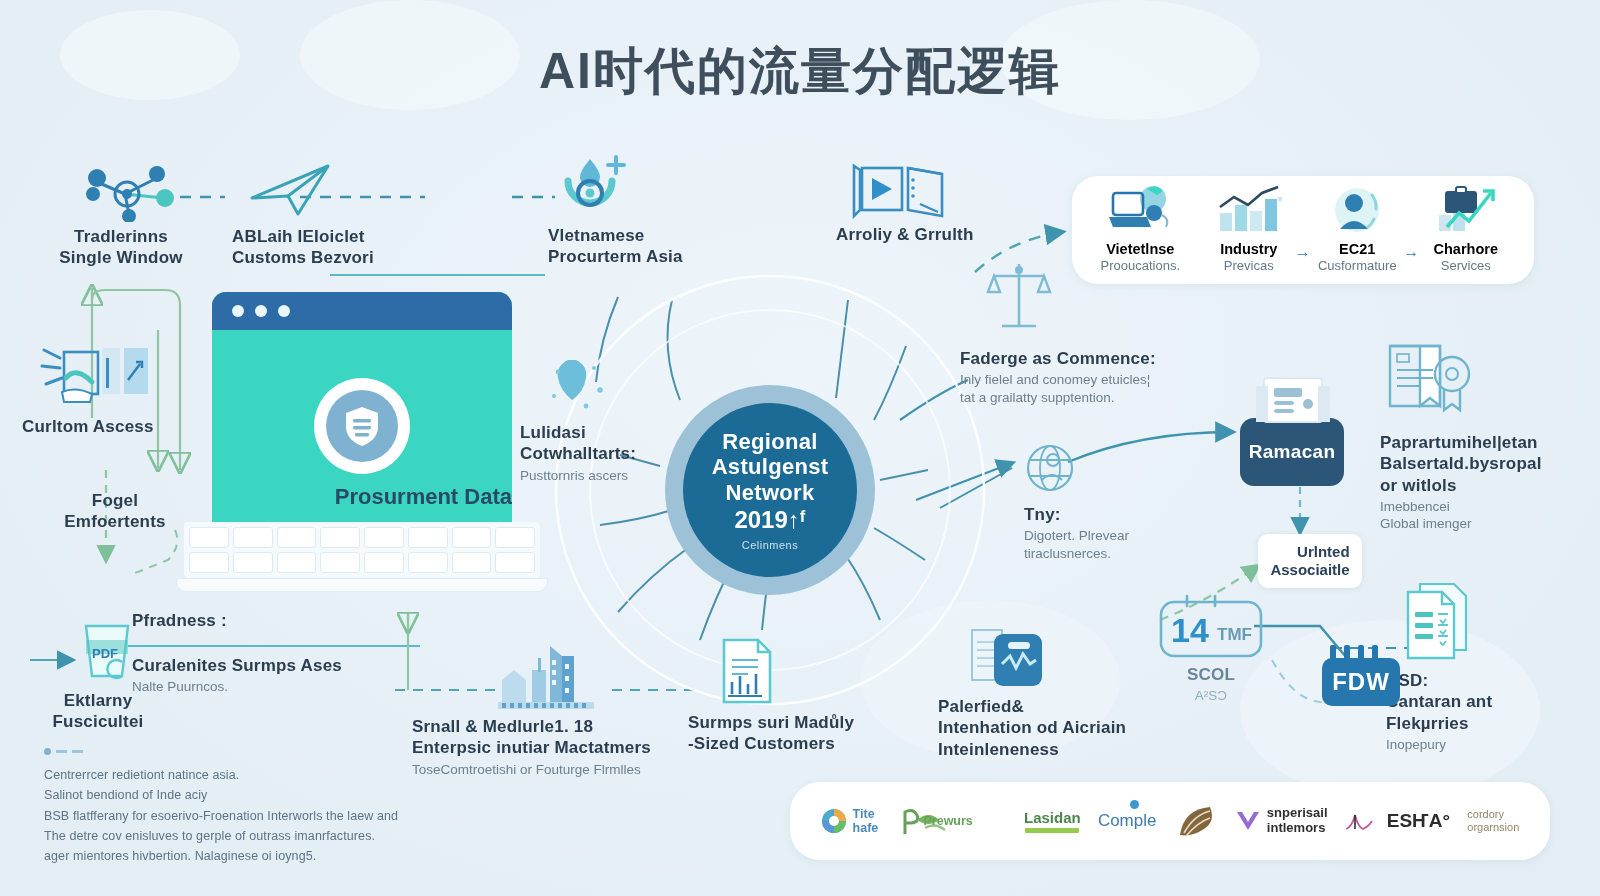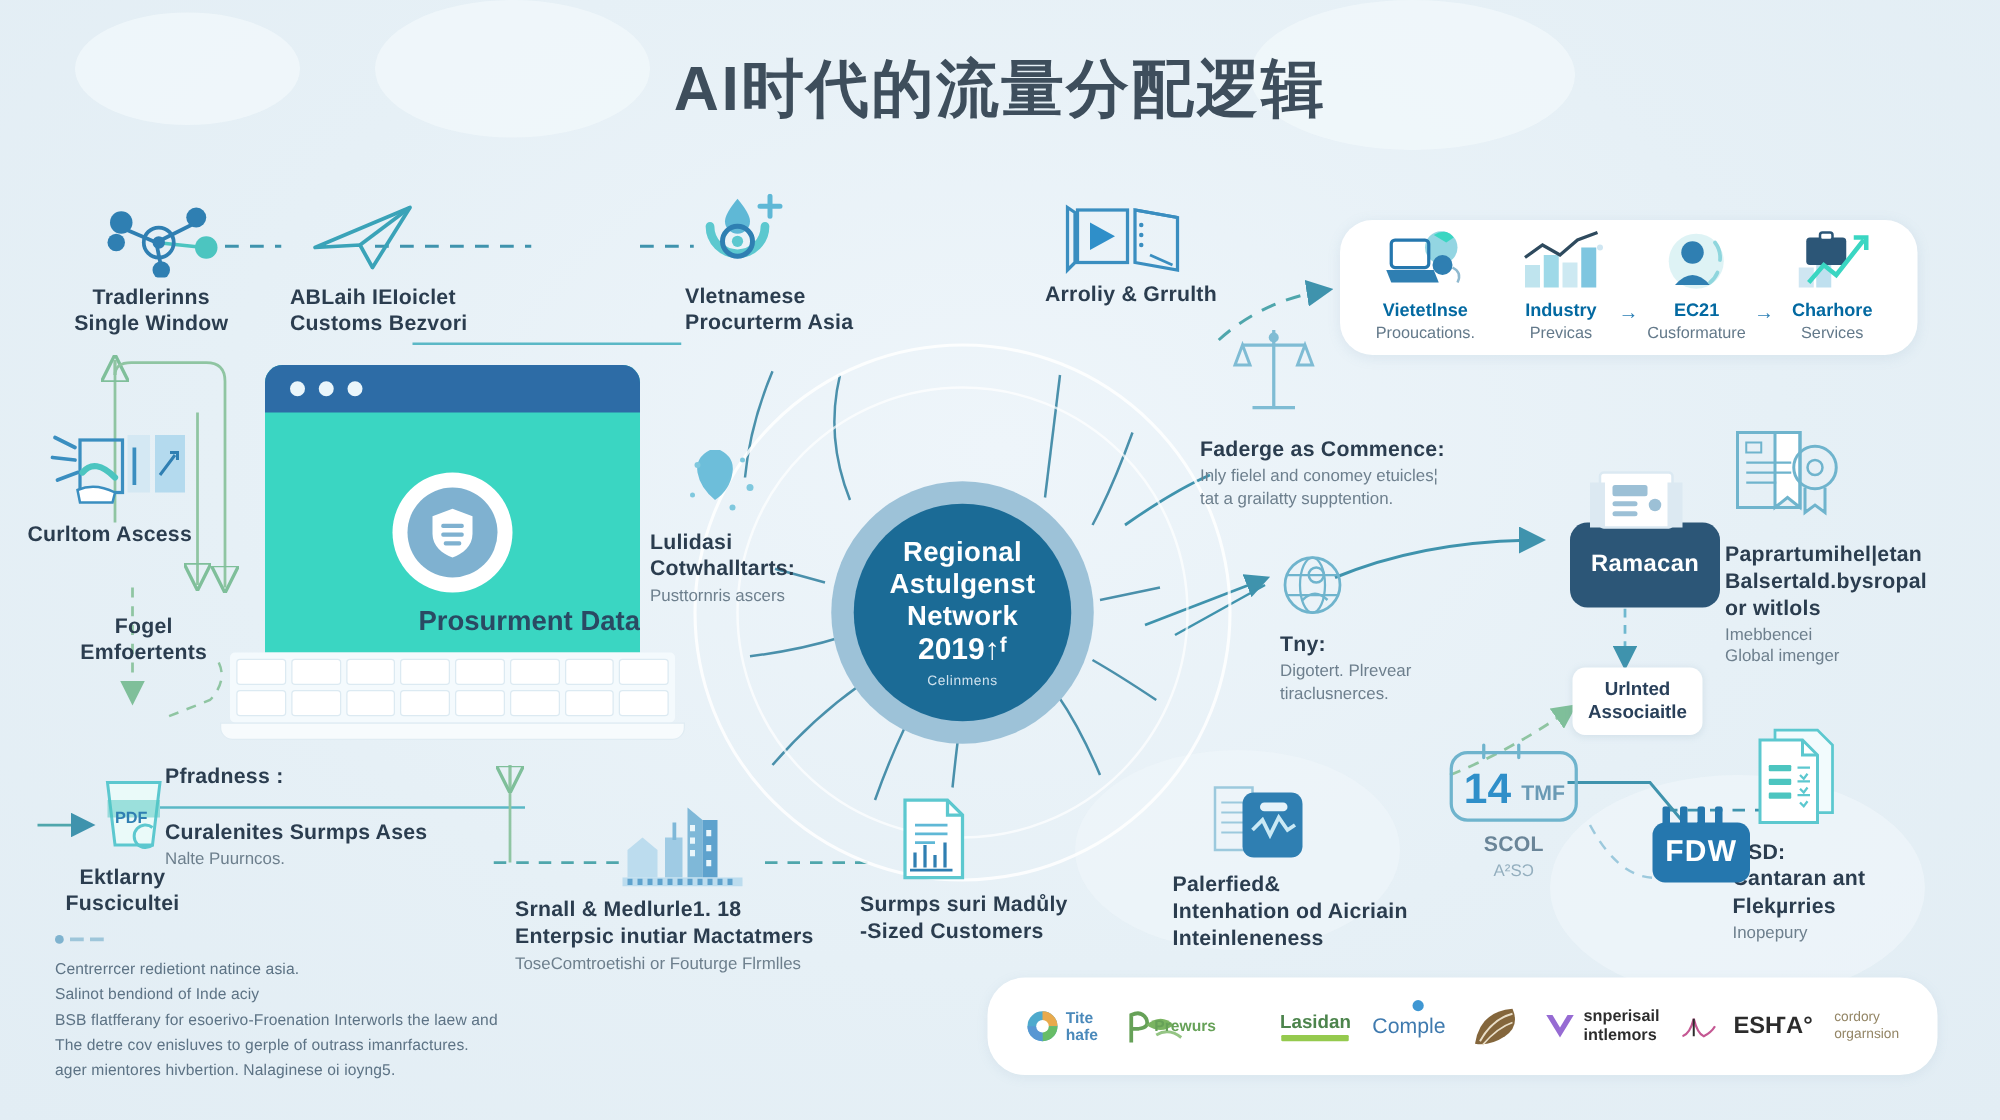--- a/index.html
+++ b/index.html
@@ -60,34 +60,34 @@
 
   
   .tr-card {
     position:absolute; left:1072px; top:176px; width:462px; height:108px;
     background:#ffffff; border-radius:26px;
     box-shadow:0 2px 10px rgba(110,150,175,.13);
     display:flex; align-items:flex-end; justify-content:space-around;
     padding:0 14px 10px 14px;
   }
   .tr-item { width:100px; text-align:center; position:relative; }
-  .tr-item .t1 { font-size:14.5px; font-weight:700; color:#0369a1; line-height:1.2;}
+  .tr-item .t1 { font-size:14.5px; font-weight:700; color:#000000; line-height:1.2;}
   .tr-item .t2 { font-size:13px; font-weight:400; color:#63798a; line-height:1.2;}
   .tr-arrow { position:absolute; right:-12px; top:58px; color:#2a7fb5; font-size:16px; font-weight:700;}
 
   
   .chip-dark {
     position:absolute; background:#2c5677; color:#ffffff;
     border-radius:14px; display:flex; align-items:center; justify-content:center;
     font-size:19px; font-weight:700; letter-spacing:.3px;
   }
   .chip-white {
     position:absolute; background:#ffffff; color:#29405a;
     border-radius:10px; display:flex; flex-direction:column; align-items:center; justify-content:center;
-    font-size:15px; font-weight:700; line-height:1.2; text-align:center;
+    font-size:15px; font-weight:700; line-height:1.2; text-align:right;
     box-shadow:0 1px 6px rgba(120,155,180,.18);
   }
   .chip-blue {
     position:absolute; background:#2577ae; color:#ffffff;
     border-radius:10px; display:flex; align-items:center; justify-content:center;
     font-size:24px; font-weight:700; letter-spacing:1px;
   }
 
   
   .laptop { position:absolute; left:176px; top:292px; width:372px; height:320px; }
@@ -571,21 +571,21 @@
         <path d="M40 45 h10 M42 51 l3 3 l3 -4"></path>
         <path d="M40 56 h10 M42 62 l3 3 l3 -4"></path>
       </g>
     </svg>
     <div class="lbl" style="white-space: pre-line;">BSD:
 Cantaran ant
 Flekµrries</div>
     <div class="sub">Inopepury</div>
   </div>
 
-  <div class="chip-dark" style="left:1240px;top:418px;width:120px;height:68px;margin-left:16px;">
+  <div class="chip-dark" style="left:1240px;top:418px;width:104px;height:68px;">
     <svg width="86" height="58" viewBox="0 0 86 58" style="position:absolute;top:-42px;left:10px">
       <rect x="14" y="2" width="58" height="44" rx="3" fill="#ffffff" stroke="#dbe9f2" stroke-width="2"></rect>
       <rect x="6" y="10" width="12" height="36" fill="#dce9f2"></rect>
       <rect x="68" y="10" width="12" height="36" fill="#dce9f2"></rect>
       <rect x="24" y="12" width="28" height="9" rx="2" fill="#9cc0d6"></rect>
       <rect x="24" y="25" width="20" height="4" rx="2" fill="#9cc0d6"></rect>
       <rect x="24" y="33" width="20" height="4" rx="2" fill="#9cc0d6"></rect>
       <circle cx="58" cy="28" r="5" fill="#9cc0d6"></circle>
     </svg>
     <span>Ramacan</span>

